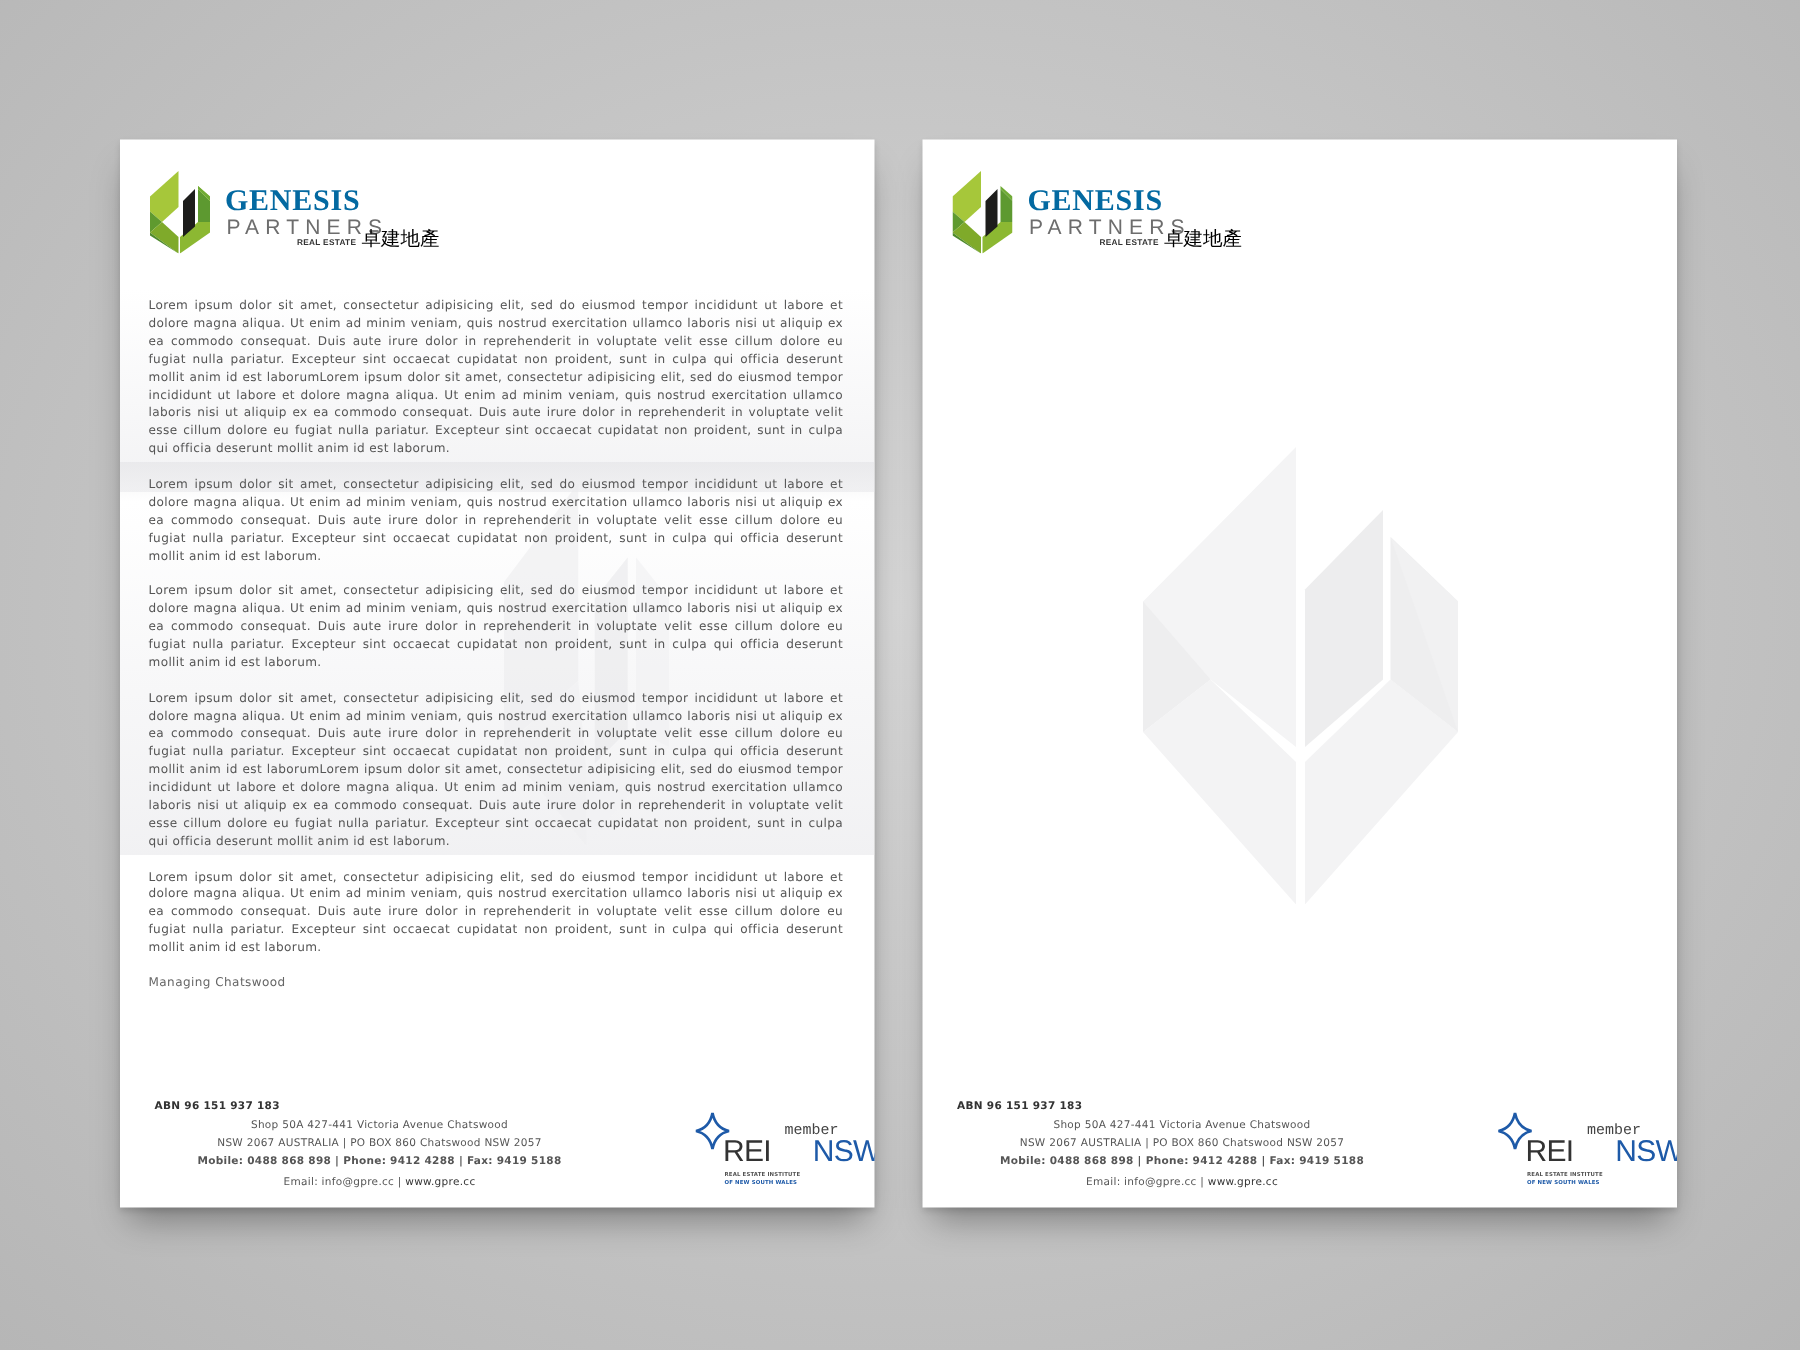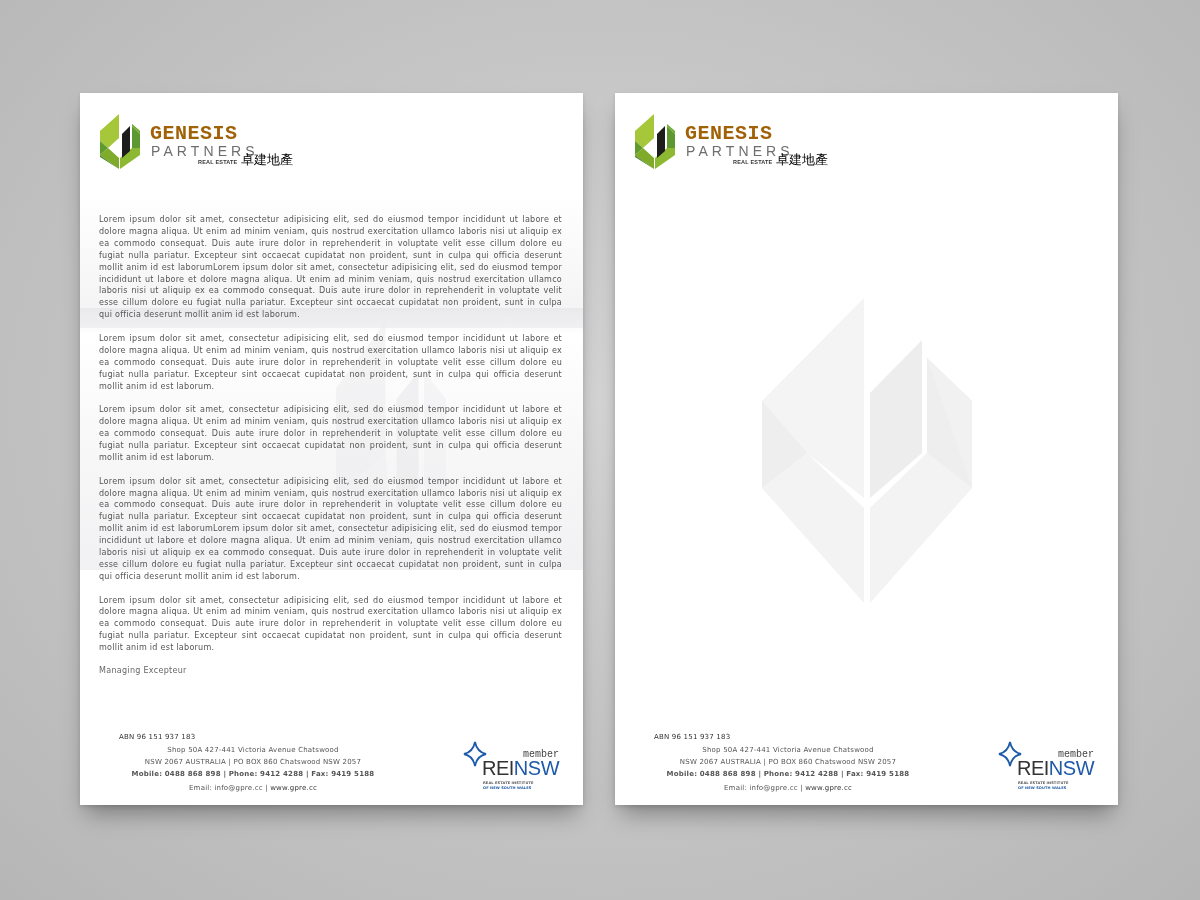--- a/index.html
+++ b/index.html
@@ -28,63 +28,63 @@
     position: absolute; left: 0; right: 0; top: 100px; height: 135px;
     background: linear-gradient(180deg, rgba(255,255,255,0) 0%, rgba(232,232,235,0.55) 100%);
   }
 
   .logo {
     position: absolute; left: 20px; top: 21px; height: 58px; width: 210px;
   }
   .logo svg.mark { position: absolute; left: 0; top: 0; width: 40px; height: 55px; }
   .logo .name {
     position: absolute; left: 50px; top: 10px;
-    font-family: Liberation Mono, monospace; font-weight: bold;
-    font-size: 20px; letter-spacing: 0.5px; color: #a16207; line-height: 20px;
+    font-family: Liberation Serif, serif; font-weight: bold;
+    font-size: 20px; letter-spacing: 0.5px; color: #0369a1; line-height: 20px;
   }
   .logo .partners {
     position: absolute; left: 51px; top: 31px;
     font-family: "Liberation Sans", sans-serif; font-size: 14px;
     letter-spacing: 4.1px; color: #6d6d6d; line-height: 12px;
   }
   .logo .realestate {
     position: absolute; left: 98px; top: 45px;
     font-family: "Liberation Sans", sans-serif; font-size: 5.5px; font-weight: bold;
     color: #333; letter-spacing: 0.2px;
   }
   .logo .chinese {
     position: absolute; left: 141px; top: 39px;
     font-size: 13px; color: #000000; line-height: 14px;
   }
 
   .body-text {
-    position: absolute; left: 19px; top: 121px; width: 463px;
+    position: absolute; left: 19px; top: 105px; width: 463px;
   }
   .para {
     font-family: "DejaVu Sans", sans-serif;
     font-size: 8.05px; line-height: 11.9px; color: #555;
     text-align: justify; letter-spacing: 0.25px;
     margin-bottom: 11.8px;
   }
   .signature {
     font-size: 8px; color: #666; letter-spacing: 0.3px; margin-top: 11px;
   }
 
   .footer { position: absolute; left: 23px; top: 640px; width: 300px; }
-  .footer .abn { font-size: 7px; font-weight: normal; color: #333; letter-spacing: 0.2px; line-height: 9px; margin-bottom: 3px; margin-left: 16px; }
+  .footer .abn { font-size: 7px; font-weight: bold; color: #333; letter-spacing: 0.2px; line-height: 9px; margin-bottom: 3px; }
   .footer .line { font-size: 7px; color: #555; letter-spacing: 0.2px; line-height: 11.5px; text-align: center; }
   .footer .line.gap { margin-top: 1px; margin-bottom: 2px; font-weight: bold; }
   .footer .web { font-weight: normal; color: #333; }
 
   .reinsw { position: absolute; left: 383px; top: 648px; width: 110px; height: 52px; }
   .reinsw svg.star { position: absolute; left: 0; top: 0; width: 24px; height: 26px; }
   .reinsw .member { position: absolute; left: 60px; top: 8px; font-size: 10px; color: #444; font-family: Liberation Mono, monospace; }
   .reinsw .word { position: absolute; left: 19px; top: 17px; font-family: "Liberation Sans", sans-serif; font-size: 20px; line-height: 20px; letter-spacing: -0.5px; }
   .reinsw .rei { color: #333; }
-  .reinsw .nsw { color: #1e5aa8; }
+  .reinsw .nsw { color: #1e5aa8; padding-left: 28px; }
   .reinsw .sub1 { position: absolute; left: 20px; top: 40px; font-size: 3.6px; font-weight: bold; color: #555; letter-spacing: 0.1px; }
   .reinsw .sub2 { position: absolute; left: 20px; top: 45px; font-size: 3.6px; font-weight: bold; color: #1e5aa8; letter-spacing: 0.1px; }
 
   .watermark-left { position: absolute; left: 256px; top: 225px; width: 110px; height: 250px; opacity: 0.55; }
   .watermark-right { position: absolute; left: 147px; top: 205px; width: 210px; height: 305px; }
 </style>
 </head>
 <body>
 
 <div class="page page-left">
@@ -116,21 +116,21 @@
     <div class="realestate">REAL ESTATE</div>
     <div class="chinese">卓建地產</div>
   </div>
 
   <div class="body-text">
     <p class="para">Lorem ipsum dolor sit amet, consectetur adipisicing elit, sed do eiusmod tempor incididunt ut labore et dolore magna aliqua. Ut enim ad minim veniam, quis nostrud exercitation ullamco laboris nisi ut aliquip ex ea commodo consequat. Duis aute irure dolor in reprehenderit in voluptate velit esse cillum dolore eu fugiat nulla pariatur. Excepteur sint occaecat cupidatat non proident, sunt in culpa qui officia deserunt mollit anim id est laborumLorem ipsum dolor sit amet, consectetur adipisicing elit, sed do eiusmod tempor incididunt ut labore et dolore magna aliqua. Ut enim ad minim veniam, quis nostrud exercitation ullamco laboris nisi ut aliquip ex ea commodo consequat. Duis aute irure dolor in reprehenderit in voluptate velit esse cillum dolore eu fugiat nulla pariatur. Excepteur sint occaecat cupidatat non proident, sunt in culpa qui officia deserunt mollit anim id est laborum.</p>
     <p class="para">Lorem ipsum dolor sit amet, consectetur adipisicing elit, sed do eiusmod tempor incididunt ut labore et dolore magna aliqua. Ut enim ad minim veniam, quis nostrud exercitation ullamco laboris nisi ut aliquip ex ea commodo consequat. Duis aute irure dolor in reprehenderit in voluptate velit esse cillum dolore eu fugiat nulla pariatur. Excepteur sint occaecat cupidatat non proident, sunt in culpa qui officia deserunt mollit anim id est laborum.</p>
     <p class="para">Lorem ipsum dolor sit amet, consectetur adipisicing elit, sed do eiusmod tempor incididunt ut labore et dolore magna aliqua. Ut enim ad minim veniam, quis nostrud exercitation ullamco laboris nisi ut aliquip ex ea commodo consequat. Duis aute irure dolor in reprehenderit in voluptate velit esse cillum dolore eu fugiat nulla pariatur. Excepteur sint occaecat cupidatat non proident, sunt in culpa qui officia deserunt mollit anim id est laborum.</p>
     <p class="para">Lorem ipsum dolor sit amet, consectetur adipisicing elit, sed do eiusmod tempor incididunt ut labore et dolore magna aliqua. Ut enim ad minim veniam, quis nostrud exercitation ullamco laboris nisi ut aliquip ex ea commodo consequat. Duis aute irure dolor in reprehenderit in voluptate velit esse cillum dolore eu fugiat nulla pariatur. Excepteur sint occaecat cupidatat non proident, sunt in culpa qui officia deserunt mollit anim id est laborumLorem ipsum dolor sit amet, consectetur adipisicing elit, sed do eiusmod tempor incididunt ut labore et dolore magna aliqua. Ut enim ad minim veniam, quis nostrud exercitation ullamco laboris nisi ut aliquip ex ea commodo consequat. Duis aute irure dolor in reprehenderit in voluptate velit esse cillum dolore eu fugiat nulla pariatur. Excepteur sint occaecat cupidatat non proident, sunt in culpa qui officia deserunt mollit anim id est laborum.</p>
     <p class="para">Lorem ipsum dolor sit amet, consectetur adipisicing elit, sed do eiusmod tempor incididunt ut labore et dolore magna aliqua. Ut enim ad minim veniam, quis nostrud exercitation ullamco laboris nisi ut aliquip ex ea commodo consequat. Duis aute irure dolor in reprehenderit in voluptate velit esse cillum dolore eu fugiat nulla pariatur. Excepteur sint occaecat cupidatat non proident, sunt in culpa qui officia deserunt mollit anim id est laborum.</p>
-    <div class="signature">Managing Excepteur</div>
+    <div class="signature">Managing Chatswood</div>
   </div>
 
   <div class="footer">
     <div class="abn">ABN 96 151 937 183</div>
     <div class="line">Shop 50A 427-441 Victoria Avenue Chatswood</div>
     <div class="line">NSW 2067 AUSTRALIA | PO BOX 860 Chatswood NSW 2057</div>
     <div class="line gap">Mobile: 0488 868 898 | Phone: 9412 4288 | Fax: 9419 5188</div>
     <div class="line"><span>Email: info@gpre.cc | </span><span class="web">www.gpre.cc</span></div>
   </div>
 

